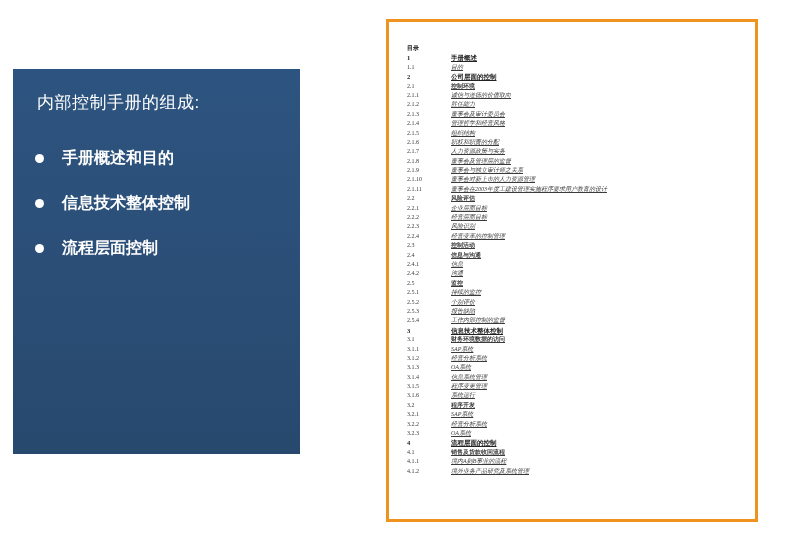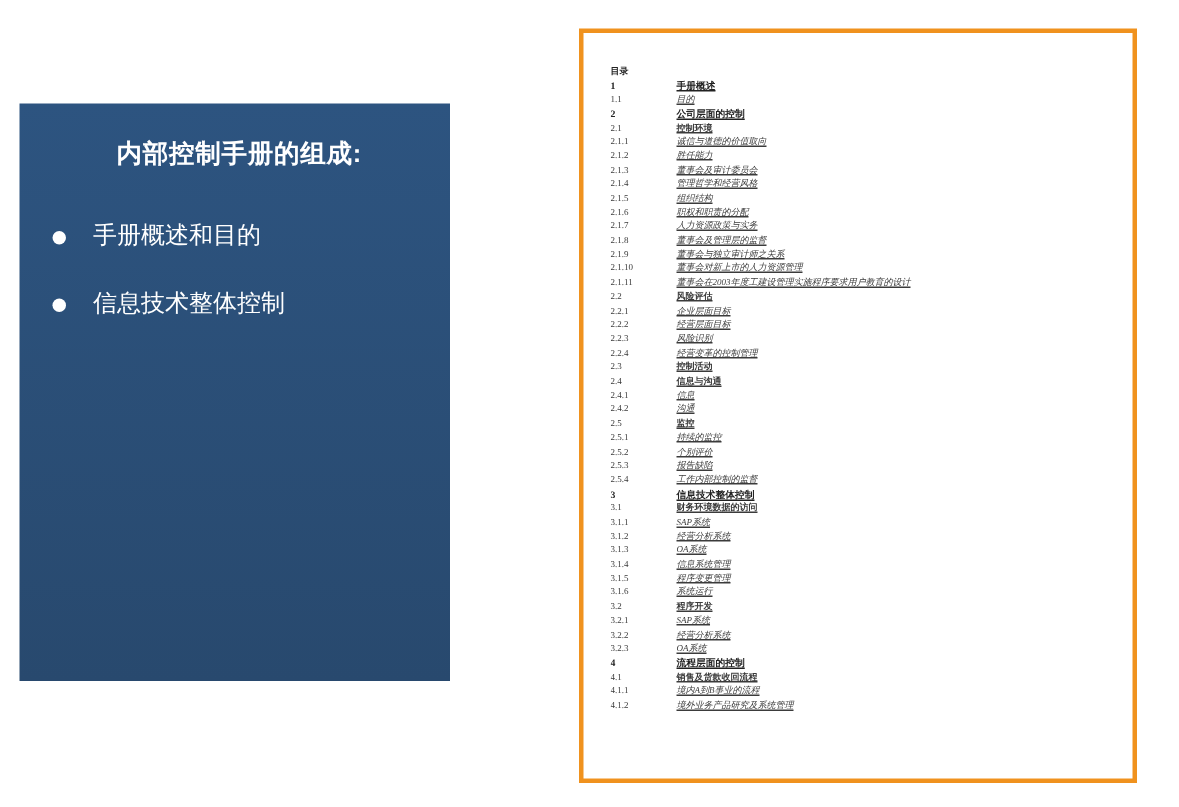--- a/index.html
+++ b/index.html
@@ -23,43 +23,42 @@
     width: 287px;
     height: 385px;
     background: #2a5077;
     background: linear-gradient(180deg, #2d5480 0%, #28496e 100%);
     box-sizing: border-box;
     padding: 22px 18px 18px 18px;
   }
   #panel-title {
     color: #ffffff;
     font-size: 17px;
-    font-weight: bold;
+    font-weight: normal;
     letter-spacing: 0.5px;
     margin: 0 0 34px 6px;
-    text-align: center;
   }
   .bullet-row {
     display: flex;
     align-items: flex-start;
     margin: 0 0 26px 4px;
   }
   .bullet-dot {
     width: 9px;
     height: 9px;
     border-radius: 50%;
     background: #ffffff;
     margin-top: 6px;
     margin-right: 18px;
     flex: 0 0 auto;
   }
   .bullet-text {
     color: #ffffff;
     font-size: 16px;
-    font-weight: normal;
+    font-weight: bold;
     line-height: 1.2;
   }
 
   
   #toc-panel {
     position: absolute;
     left: 386px;
     top: 19px;
     width: 372px;
     height: 503px;
@@ -127,20 +126,24 @@
   <div id="panel-title">内部控制手册的组成:</div>
 
   <div class="bullet-row">
     <span class="bullet-dot"></span>
     <span class="bullet-text">手册概述和目的</span>
   </div>
   <div class="bullet-row">
     <span class="bullet-dot"></span>
     <span class="bullet-text">信息技术整体控制</span>
   </div>
+  <div class="bullet-row">
+    <span class="bullet-dot"></span>
+    <span class="bullet-text">流程层面控制</span>
+  </div>
 </div>
 
 <div id="toc-panel">
   <div id="toc-inner">
       <div class="toc-row head">
         <span class="toc-num">目录</span>
         <span class="toc-label"></span>
       </div>
       <div class="toc-row lvl0">
         <span class="toc-num">1</span>

